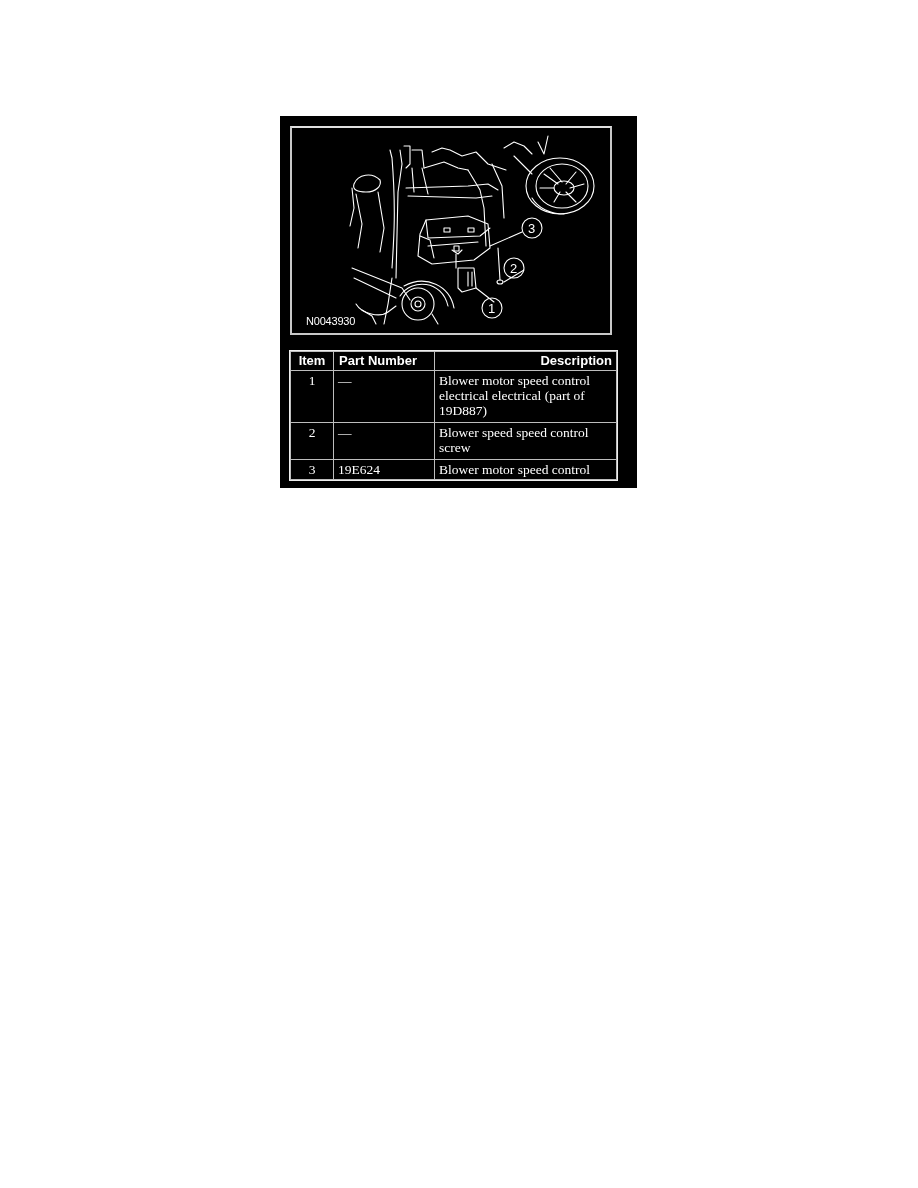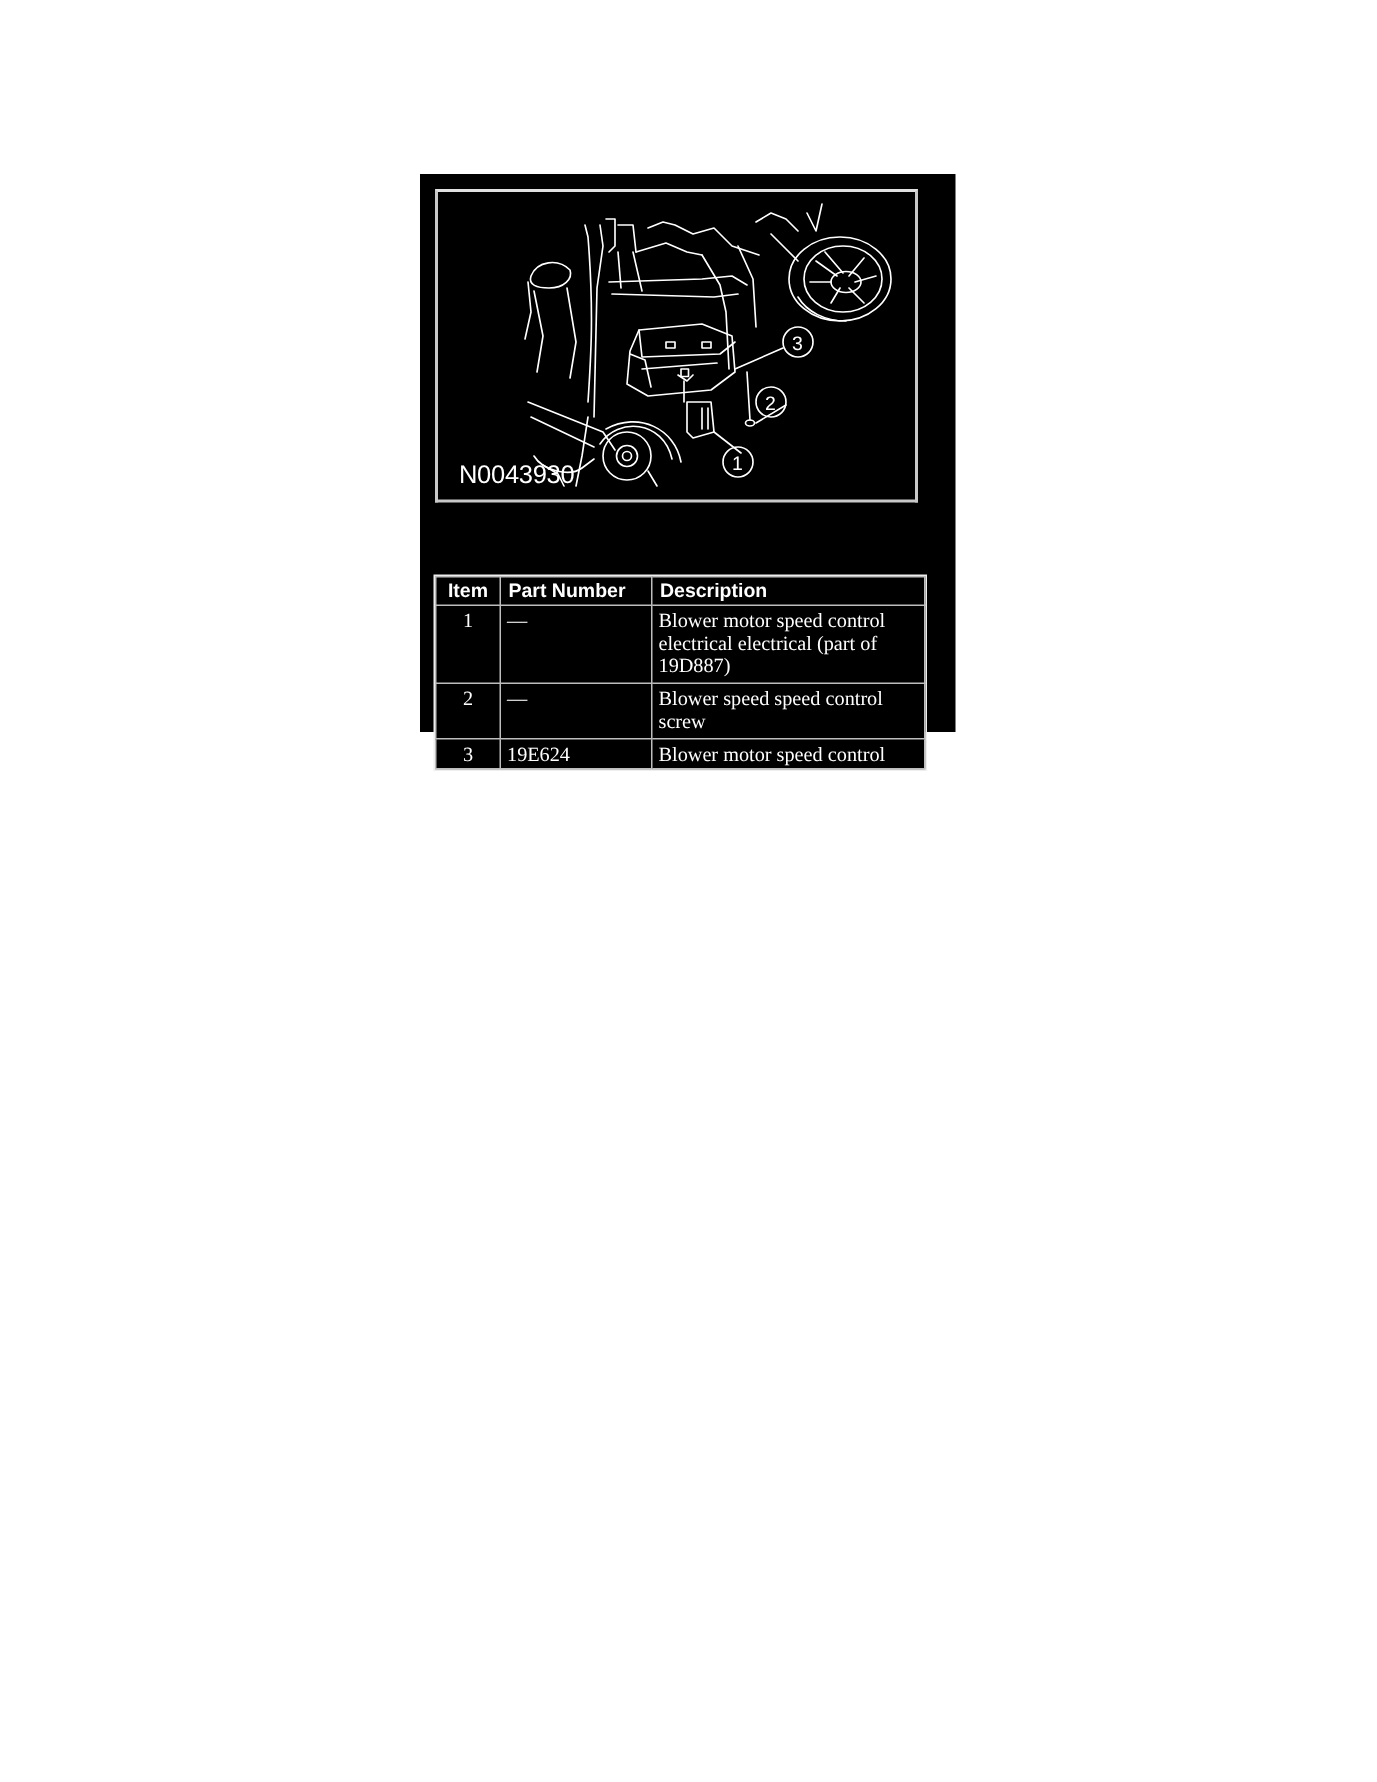--- a/index.html
+++ b/index.html
@@ -9,42 +9,42 @@
       background: #000000;
     }
     .figure {
       position: absolute; left: 10px; top: 10px; width: 322px; height: 209px;
       border: 2px solid #c8c8c8; border-top-color:#e0e0e0; box-sizing: border-box; background: #000;
       overflow: hidden;
     }
     .figure svg { position: absolute; left: 0; top: 0; }
     .fig-id {
       position: absolute; left: 14px; bottom: 6px; color: #ffffff;
-      font-family: "Liberation Sans", sans-serif; font-size: 17px; letter-spacing: -0.2px; margin-top: 24px;
+      font-family: "Liberation Sans", sans-serif; font-size: 11px; letter-spacing: -0.2px; margin-top: 24px;
     }
     table.parts {
       position: absolute; left: 10px; top: 235px; width: 327px;
       border-collapse: collapse; color: #ffffff; background: #000;
     }
     table.parts th, table.parts td {
       border: 1.5px solid #bdbdbd; vertical-align: top; padding: 0 4px;
     }
     table.parts th {
       font-family: "Liberation Sans", sans-serif; font-weight: bold; font-size: 13px;
-      height: 18px; line-height: 18px; text-align: left; padding-left: 5px;
+      height: 18px; line-height: 18px; text-align: right; padding-left: 5px;
     }
     table.parts th.c-item { text-align: center; padding: 0 2px; }
     table.parts th.c-part { text-align: left; }
     table.parts td {
       font-family: "Liberation Serif", serif; font-size: 13.5px; line-height: 15px;
       padding-top: 2px; padding-bottom: 2px;
     }
     table.parts td.c-item { text-align: center; width: 34px; }
     table.parts td.c-part { width: 92px; }
-    .outer-border { outline: 1.5px solid #eeeeee; margin-top: 33px; }
+    .outer-border { outline: 1.5px solid #eeeeee; }
   </style>
 </head>
 <body>
 
 <div class="panel">
   <div class="figure">
     <svg width="322" height="209" viewBox="0 0 322 209" fill="none" stroke="#ffffff" stroke-width="1.1" stroke-linejoin="round" stroke-linecap="round">
 
       <path d="M62 56 C66 46 80 44 88 52 C90 58 84 64 74 64 C66 64 60 62 62 56 Z"></path>
       <path d="M60 60 L62 80 L58 98"></path>

